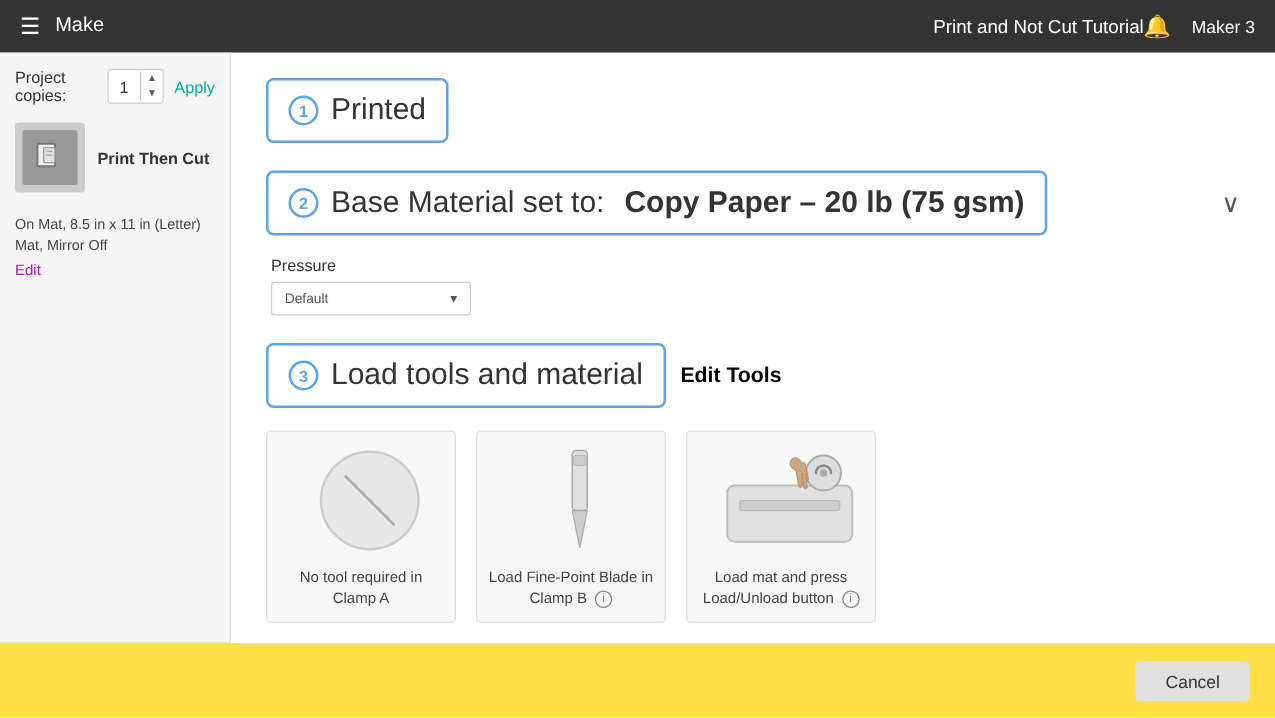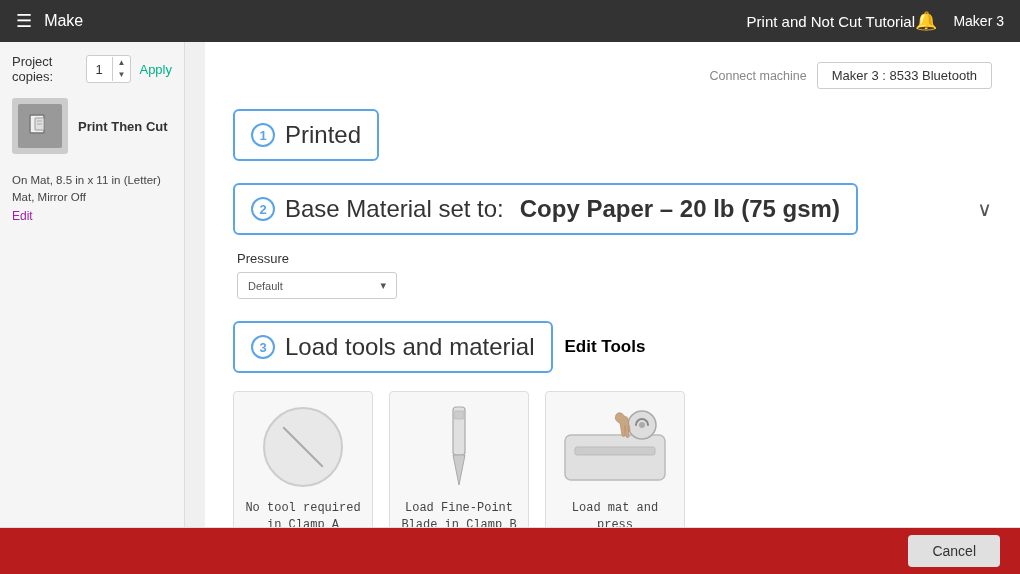--- a/index.html
+++ b/index.html
@@ -15,21 +15,21 @@
       padding: 0 16px;
       flex-shrink: 0;
     }
     .header-menu { font-size: 18px; cursor: pointer; margin-right: 12px; }
     .header-make { font-size: 16px; font-weight: 400; }
     .header-title { flex: 1; text-align: right; font-size: 15px; }
     .header-right { display: flex; align-items: center; gap: 16px; font-size: 14px; }
     .header-bell { font-size: 18px; }
 
     
-    .main { display: flex; flex: 1; overflow: hidden; gap: 20px; }
+    .main { display: flex; flex: 1; overflow: hidden; }
 
     
     .left-panel {
       width: 185px;
       background: #f5f5f5;
       border-right: 1px solid #ddd;
       padding: 12px;
       display: flex;
       flex-direction: column;
       gap: 10px;
@@ -124,46 +124,45 @@
     .step3-header { display: flex; align-items: center; gap: 12px; margin-bottom: 18px; }
     .step3-header-box {
       display: inline-flex; align-items: center; gap: 10px;
       border: 2px solid #5ba4e8; border-radius: 6px; padding: 10px 16px;
     }
     .edit-tools { color: #000000; font-size: 17px; cursor: pointer; font-weight: bold; }
 
     
     .tools-row { display: flex; gap: 16px; }
     .tool-card {
-      width: 140px; border: 1px solid #ddd; border-radius: 4px; background: #f7f7f7;
-      display: flex; flex-direction: column; align-items: center; padding: 10px 8px;
+      width: 152px; border: 1px solid #ddd; border-radius: 4px; background: #f7f7f7;
+      display: flex; flex-direction: column; align-items: flex-end; padding: 10px 8px;
       gap: 8px;
-      font-family: Liberation Mono, monospace;
     }
     .tool-icon {
       width: 120px; height: 90px; display: flex; align-items: center; justify-content: center;
     }
     .tool-label { font-size: 12px; color: #444; text-align: center; line-height: 1.4; }
 
     
     .no-tool-circle {
       width: 80px; height: 80px; border-radius: 50%; border: 2px solid #ccc;
       background: #e8e8e8; display: flex; align-items: center; justify-content: center;
       position: relative;
     }
     .no-tool-slash {
       width: 56px; height: 2px; background: #aaa; transform: rotate(45deg);
       position: absolute;
     }
 
     
     .bottom-bar {
-      background: #b91c1c;
+      background: #fde047;
       border-top: 1px solid #ddd;
-      height: 47px;
+      height: 60px;
       display: flex;
       align-items: center;
       justify-content: flex-end;
       padding: 0 20px;
       flex-shrink: 0;
     }
     .cancel-btn {
       background: #e0e0e0;
       border: none;
       border-radius: 4px;
@@ -226,24 +225,20 @@
     </div>
 
     <div class="mat-info">
       <span>On Mat, 8.5 in x 11 in (Letter) Mat, Mirror Off</span><br>
       <span class="edit-link">Edit</span>
     </div>
   </div>
 
   <div class="right-panel">
 
-    <div class="connect-bar">
-      <span class="connect-label">Connect machine</span>
-      <button class="machine-btn">Maker 3 : 8533 Bluetooth</button>
-    </div>
 
     <div class="step">
       <div class="step-header">
         <div class="step-number">1</div>
         <span class="step-title">Printed</span>
       </div>
     </div>
 
     <div class="step">
       <div class="step2-row">

